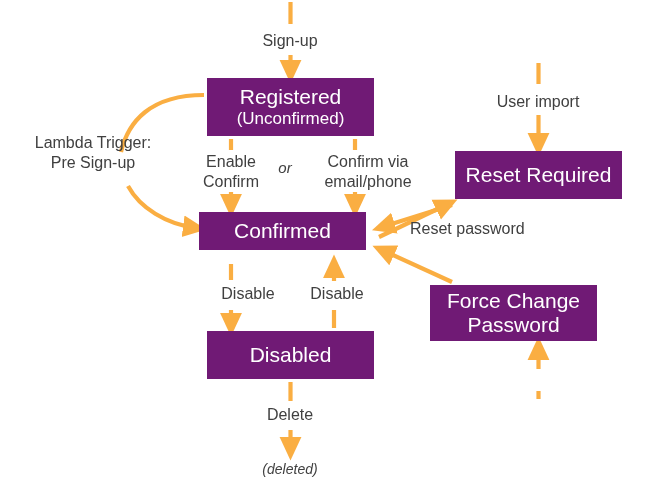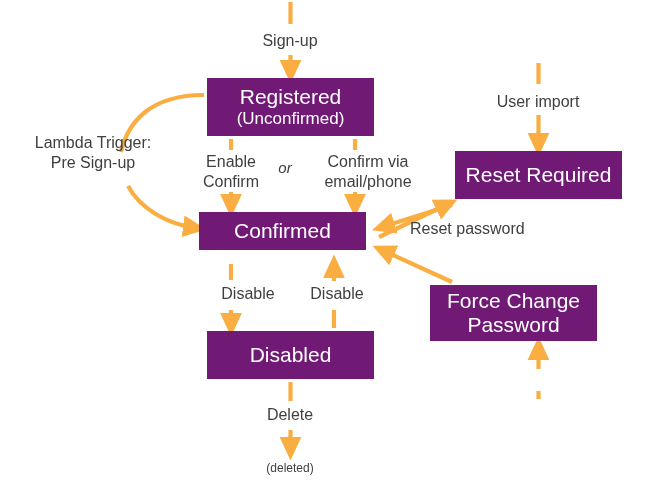--- a/index.html
+++ b/index.html
@@ -51,21 +51,22 @@
     line-height: 1.22;
     white-space: pre-line;
   }
   .edge-label.italic {
     font-style: italic;
     margin-top: 16px;
   }
   .terminal-label {
     position: absolute;
     color: #404040;
-    font-size: 12px;
+    font-size: 14px;
+    font-style: italic;
     text-align: center;
   }
 
   
   #box-registered      { left: 207px; top: 78px;  width: 167px; height: 58px; }
   #box-confirmed       { left: 199px; top: 212px; width: 167px; height: 38px; }
   #box-disabled        { left: 207px; top: 331px; width: 167px; height: 48px; }
   #box-reset-required  { left: 455px; top: 151px; width: 167px; height: 48px; }
   #box-force-change    { left: 430px; top: 285px; width: 167px; height: 56px; justify-content: center; }
 

